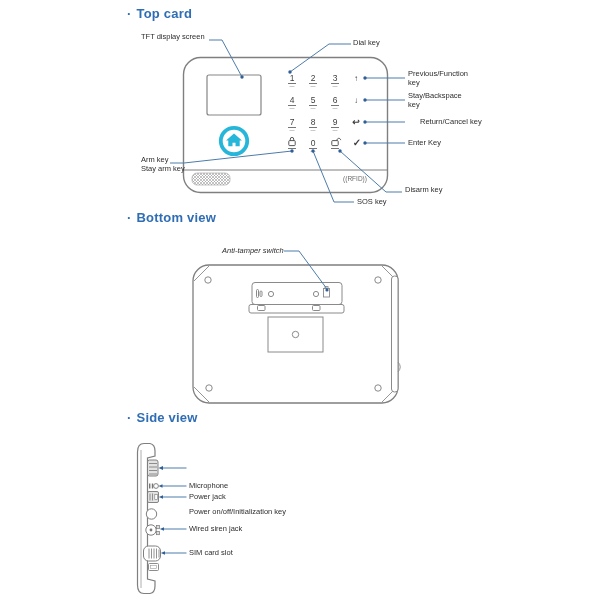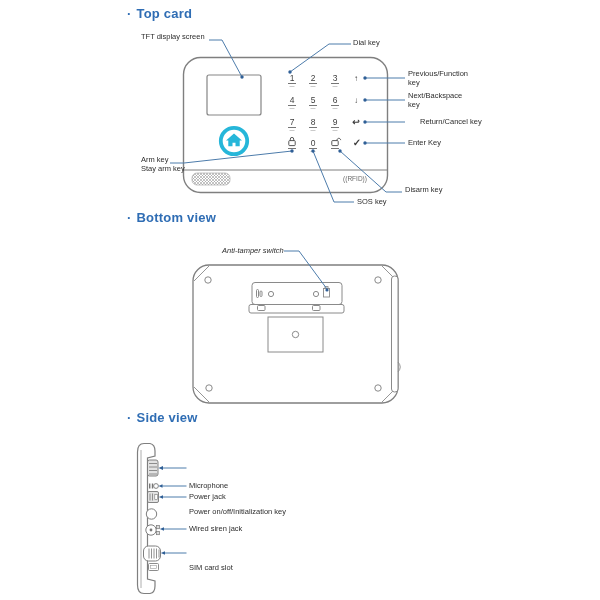--- a/index.html
+++ b/index.html
@@ -209,33 +209,33 @@
     </g>
   </svg>
 
   <div class="lbl" style="left:141px;top:33px;">TFT display screen</div>
   <div class="lbl" style="left:353px;top:39px;">Dial key</div>
   <div class="lbl" style="left:408px;top:70px;">
     <div>Previous/Function</div>
     <div>key</div>
   </div>
   <div class="lbl" style="left:408px;top:92px;">
-    <div>Next/Backspace</div>
+    <div>Stay/Backspace</div>
     <div>key</div>
   </div>
   <div class="lbl" style="left:408px;top:118px;padding-left:12px;">Return/Cancel key</div>
   <div class="lbl" style="left:408px;top:139px;text-align:center;">Enter Key</div>
   <div class="lbl" style="left:141px;top:156px;">
     <div>Arm key</div>
     <div>Stay arm key</div>
   </div>
   <div class="lbl" style="left:357px;top:198px;">SOS key</div>
   <div class="lbl" style="left:405px;top:186px;">Disarm key</div>
 
   <div class="lbl" style="left:222px;top:247px;font-style:italic;">Anti-tamper switch</div>
 
   <div class="lbl" style="left:189px;top:464px;margin-top:44px;">Power on/off/Initialization key</div>
   <div class="lbl" style="left:189px;top:482px;">Microphone</div>
   <div class="lbl" style="left:189px;top:493px;">Power jack</div>
   <div class="lbl" style="left:189px;top:525px;">Wired siren jack</div>
-  <div class="lbl" style="left:189px;top:549px;margin-top:15px;">SIM card slot</div>
+  <div class="lbl" style="left:189px;top:549px;">SIM card slot</div>
 
 </div>
 
 </body></html>

